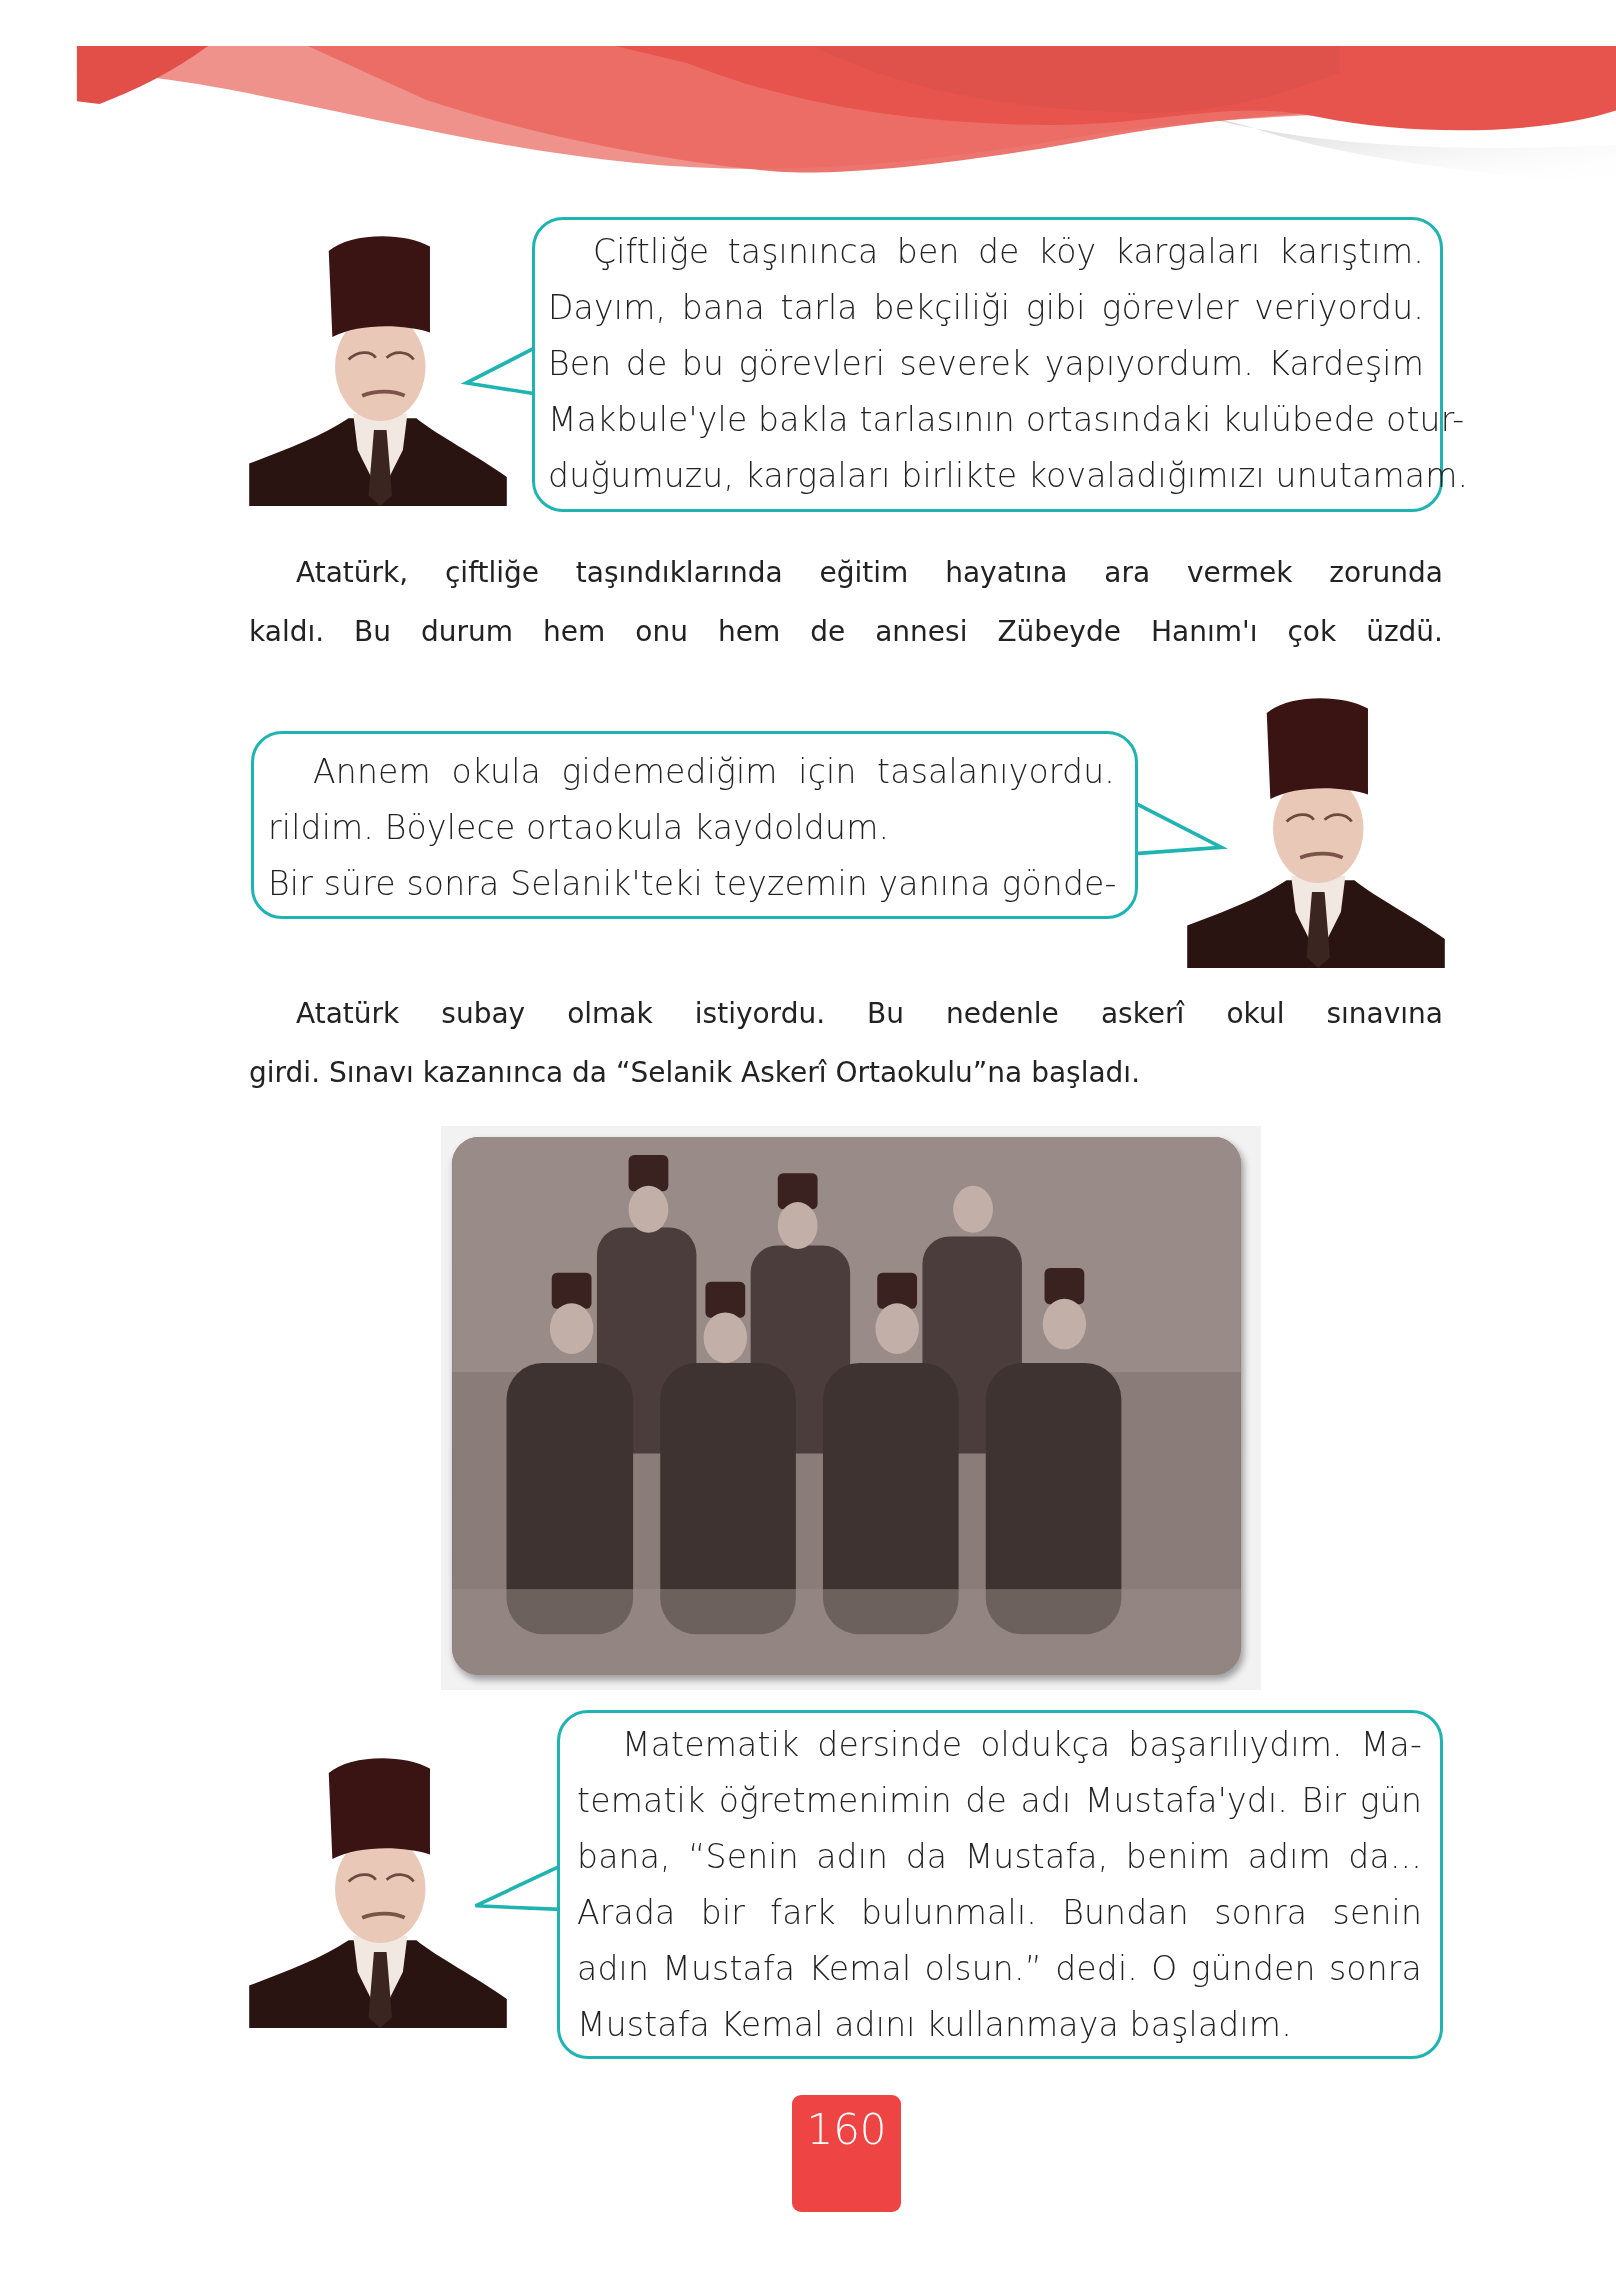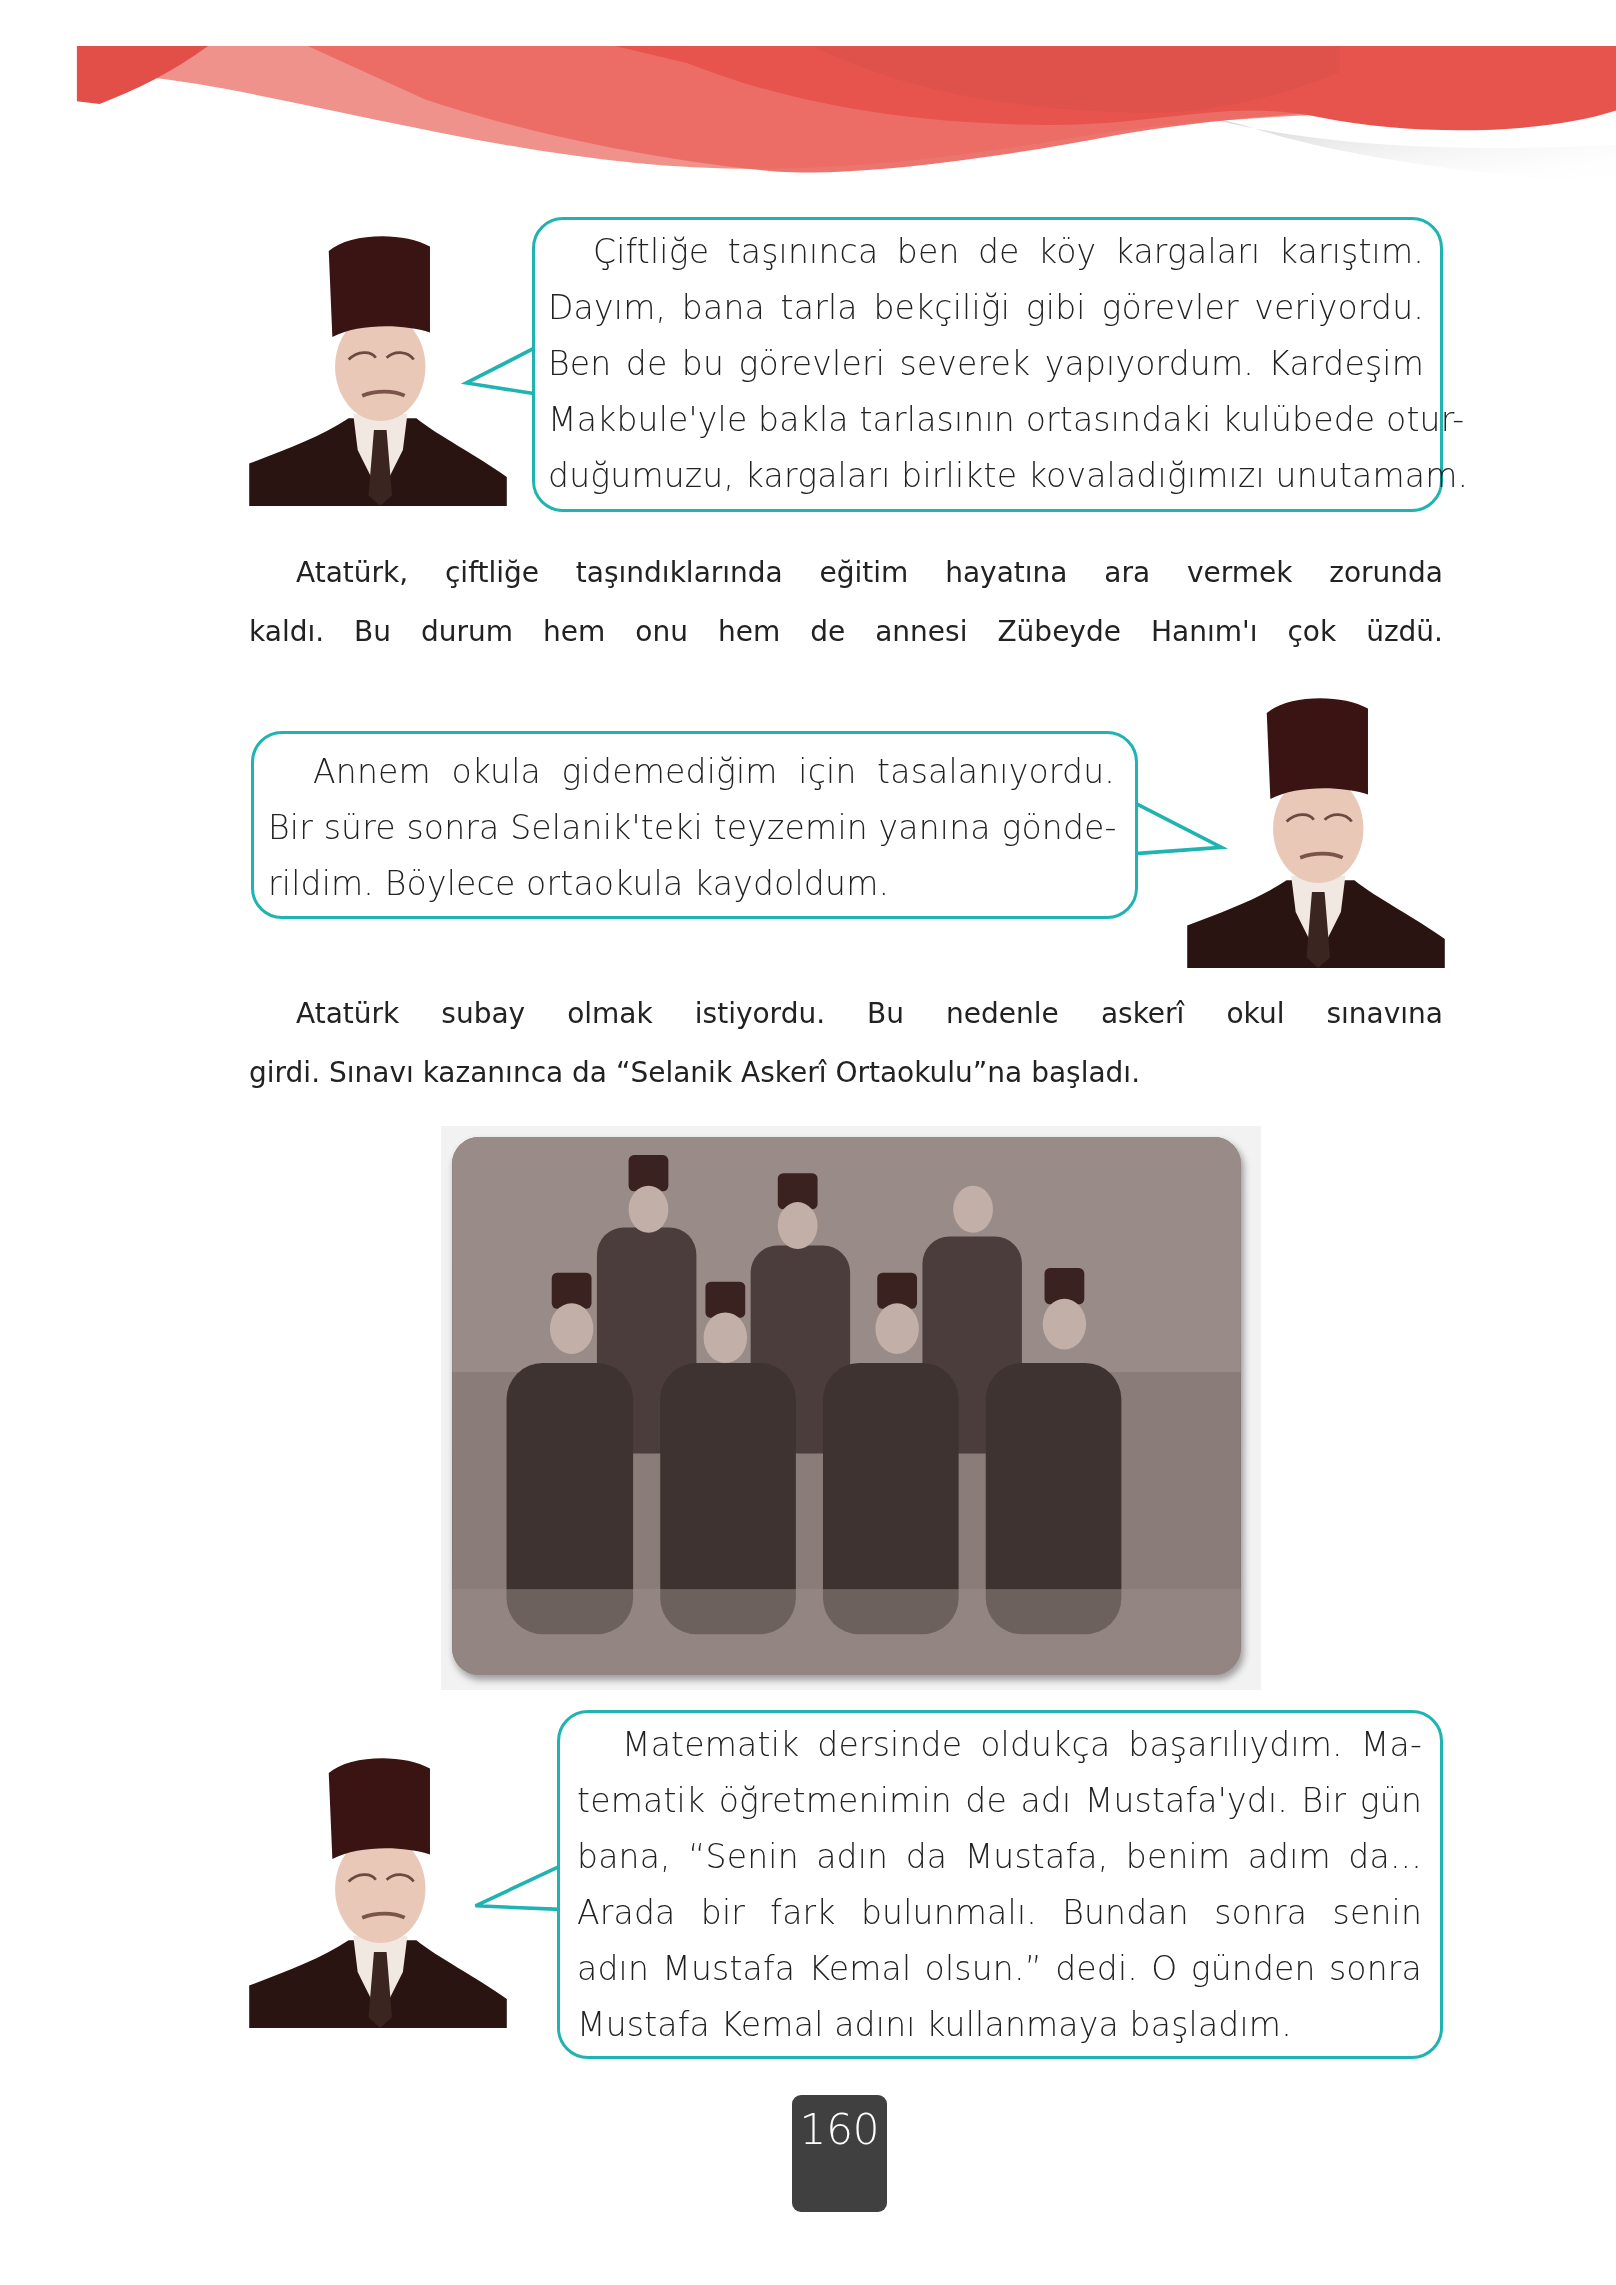--- a/index.html
+++ b/index.html
@@ -27,22 +27,22 @@
 
   
   .portrait { position: absolute; overflow: hidden; }
 
   
   .photo-frame { position: absolute; left: 441px; top: 1126px; width: 820px; height: 564px; background: #f3f2f2; }
   .photo { position: absolute; left: 11px; top: 11px; width: 789px; height: 538px; border-radius: 27px;
            background: linear-gradient(180deg, #8f837f 0%, #7d716d 45%, #6e6360 75%, #8d8380 100%);
            box-shadow: 2.7px 4.5px 7.2px rgba(0,0,0,0.35); overflow: hidden; }
 
-  .page-number { position: absolute; left: 792px; top: 2095px; width: 95px; height: 117px;
-                 background: #404040; border-radius: 9px; color: #fff; font-size: 42px;
+  .page-number { position: absolute; left: 792px; top: 2095px; width: 109px; height: 117px;
+                 background: #ef4444; border-radius: 9px; color: #fff; font-size: 42px;
                  text-align: center; line-height: 69px; font-weight: 300; }
 </style>
 </head>
 <body>
 
 <svg class="abs header-wave" viewBox="0 0 1787 230" preserveAspectRatio="none">
   <defs>
     <linearGradient id="shadowG" x1="0" y1="0" x2="1" y2="1">
       <stop offset="0" stop-color="#9a9a9a" stop-opacity="0.55"></stop>
       <stop offset="1" stop-color="#ffffff" stop-opacity="0"></stop>
@@ -89,22 +89,22 @@
   <span class="line indent">Atatürk, çiftliğe taşındıklarında eğitim hayatına ara vermek zorunda</span>
   <span class="line">kaldı. Bu durum hem onu hem de annesi Zübeyde Hanım'ı çok üzdü.</span>
 </div>
 
 <svg class="tail" style="left:1131px; top:796px;" width="100" height="72" viewBox="0 0 110 80">
   <path d="M4,8 L100,57 L4,64" fill="#fff" stroke="#1fb3b1" stroke-width="4" stroke-linejoin="miter"></path>
 </svg>
 <div class="abs bubble" style="left:251px; top:731px; width:887px; height:188px;"></div>
 <div class="bubble-text" style="left:268px; top:744px; width:847px;">
   <span class="line indent">Annem okula gidemediğim için tasalanıyordu.</span>
+  <span class="line last">rildim. Böylece ortaokula kaydoldum.</span>
   <span class="line">Bir süre sonra Selanik'teki teyzemin yanına gönde-</span>
-  <span class="line last">rildim. Böylece ortaokula kaydoldum.</span>
 </div>
 
 <div class="portrait" style="left:1187px; top:686px; width:258px; height:282px;">
   <svg width="258" height="282" viewBox="0 0 285 312">
     <path d="M0,312 L0,265 C40,250 80,235 110,215 L185,215 C210,235 250,255 285,280 L285,312 Z" fill="#2a1412"></path>
     <path d="M115,210 L175,210 L170,250 L145,300 L120,250 Z" fill="#f2e8e2"></path>
     <path d="M138,228 L152,228 L158,300 L145,312 L132,300 Z" fill="#3b2520"></path>
     <ellipse cx="145" cy="158" rx="50" ry="60" fill="#e9c8b8"></ellipse>
     <path d="M110,150 C120,140 135,140 140,148 M152,148 C160,140 175,140 182,150" stroke="#6b4a40" stroke-width="3" fill="none"></path>
     <path d="M125,190 C140,184 160,184 172,190" stroke="#7a5448" stroke-width="4" fill="none"></path>

